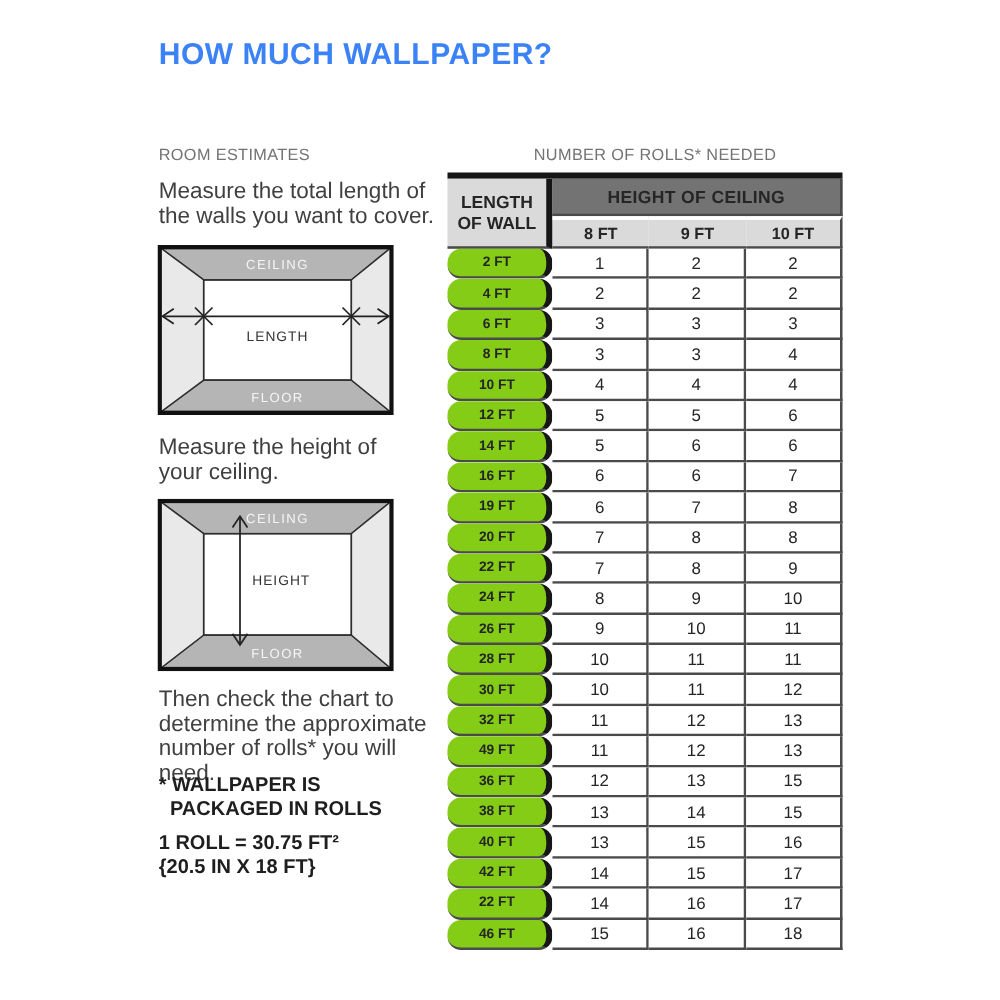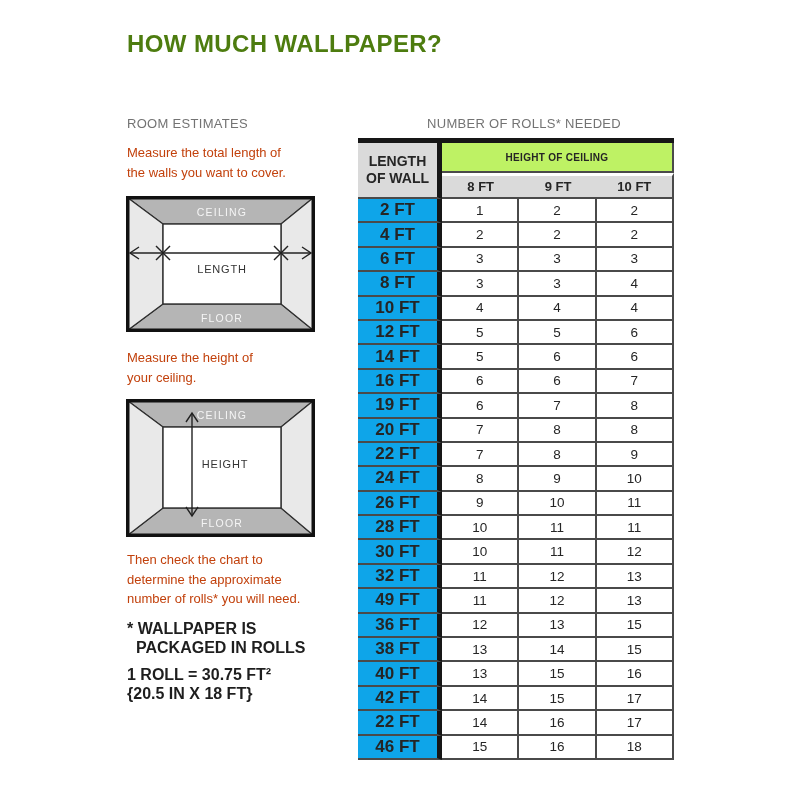--- a/index.html
+++ b/index.html
@@ -4,31 +4,31 @@
 <style>
   * { margin: 0; padding: 0; box-sizing: border-box; }
   html, body { background: #ffffff; }
   body { font-family: "Liberation Sans", sans-serif; color: #252525; }
   .canvas {
     position: relative; width: 800px; height: 800px; background: #ffffff;
     overflow: hidden;
   }
   .page-title {
     position: absolute; left: 127px; top: 30px;
-    font-size: 24px; font-weight: bold; letter-spacing: 0.4px; color: #4d7c0f;
+    font-size: 24px; font-weight: bold; letter-spacing: 0.4px; color: #3b82f6;
   }
   .section-heading {
     position: absolute; font-size: 13px; font-weight: normal;
     letter-spacing: 0.3px; color: #737373;
   }
   .room-heading { left: 127px; top: 116px; }
   .table-heading { left: 366px; top: 116px; width: 316px; text-align: center; }
   .para {
     position: absolute; left: 127px; width: 225px;
-    font-size: 13px; line-height: 19.5px; color: #c2410c; white-space: pre-line;
+    font-size: 18px; line-height: 19.5px; color: #404040; white-space: pre-line;
   }
   .p-length { top: 143px; }
   .p-height { top: 348px; }
   .p-chart  { top: 550px; }
   .diagram { position: absolute; left: 126px; }
   .diagram-1 { top: 196px; }
   .diagram-2 { top: 399px; }
   .note { position: absolute; left: 127px; font-size: 16px; font-weight: bold; line-height: 18.5px; color: #1e1e1e; }
   .note-packaging { top: 620px; }
   .note-rollsize  { top: 666px; }
@@ -44,37 +44,38 @@
     box-sizing: border-box; text-align: center; vertical-align: middle;
     color: #252525;
   }
   th.corner-header {
     background: #DADADA; font-size: 14px; font-weight: bold; line-height: 17px;
     white-space: pre-line;
     border-right: 5px solid #161616;
     border-bottom: 2px solid #4a4a4a;
   }
   th.group-header {
-    background: #bef264; font-size: 10px; font-weight: bold; letter-spacing: 0.3px;
+    background: #737373; font-size: 14px; font-weight: bold; letter-spacing: 0.3px;
     height: 30px;
     border-bottom: 2px solid #4a4a4a;
     border-right: 2px solid #4a4a4a;
   }
   tr.subhead th {
     background: #DADADA; font-size: 13px; font-weight: bold;
     height: 26px;
     border-top: 3px solid #ffffff;
     border-bottom: 2px solid #4a4a4a;
   }
   tr.subhead th:last-child { border-right: 2px solid #4a4a4a; }
   tbody th.rowlabel {
-    background: #0ea5e9; font-size: 17px; font-weight: bold;
+    background: #84cc16; font-size: 11px; font-weight: bold;
     height: 24.4px;
     border-right: 5px solid #161616;
     border-bottom: 2px solid #4a4a4a;
+    border-radius: 11px;
   }
   tbody td {
     background: #ffffff; font-size: 13.5px;
     border-bottom: 2px solid #4a4a4a;
     border-right: 2px solid #4a4a4a;
   }
   
   .diagram text { font-family: "Liberation Sans", sans-serif; }
 </style>
 </head>

